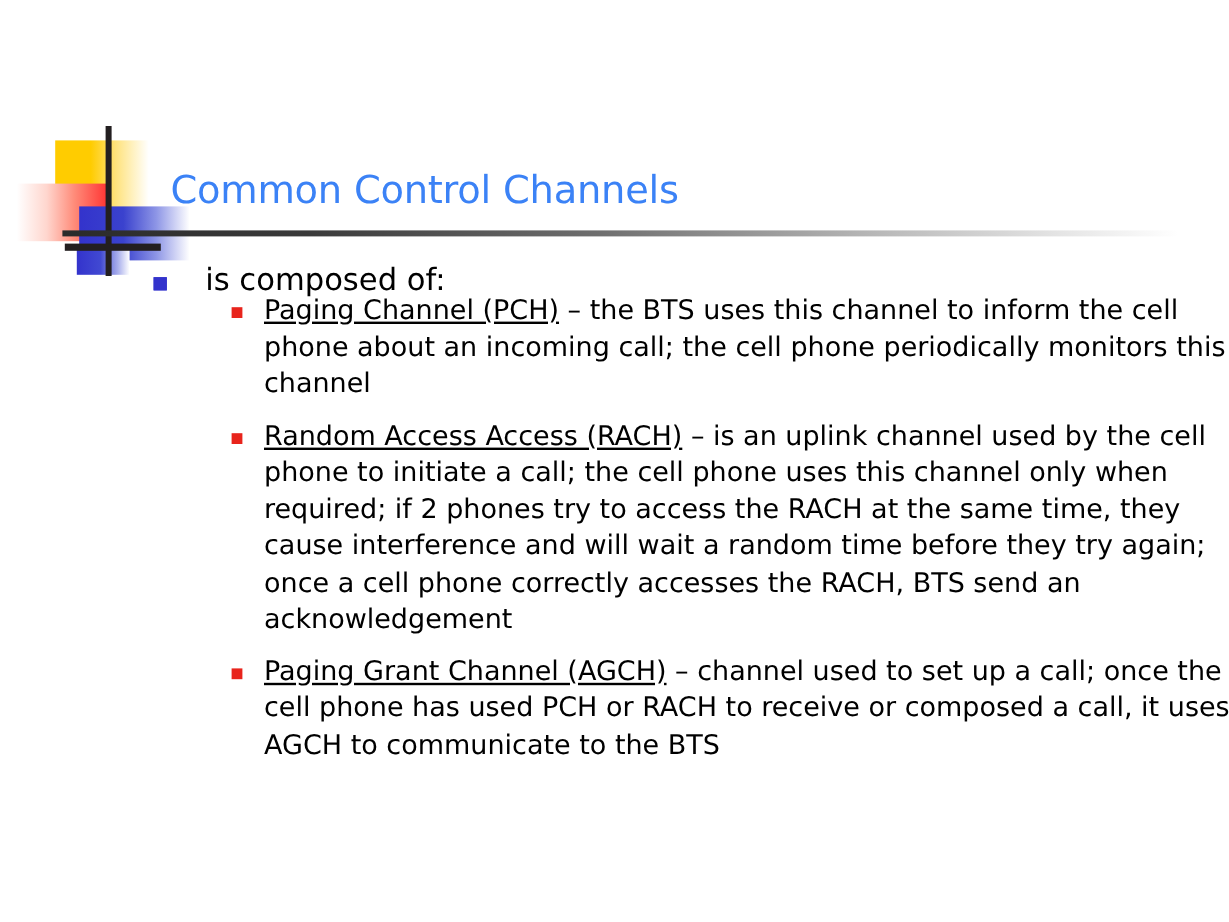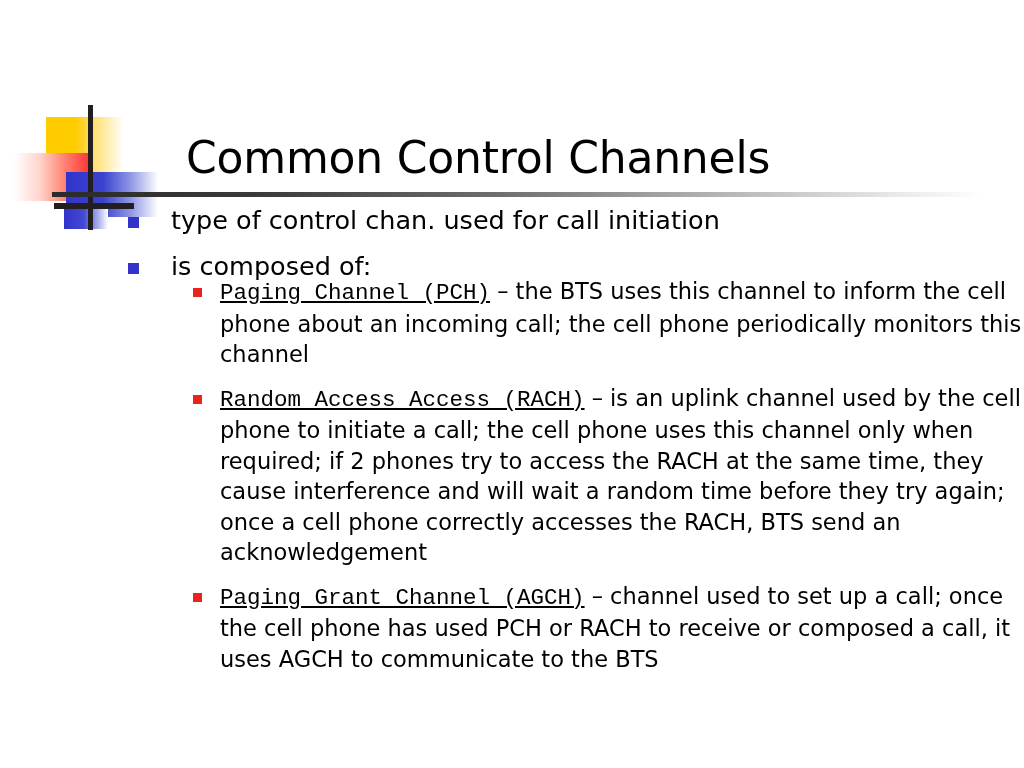--- a/index.html
+++ b/index.html
@@ -71,27 +71,26 @@
     width: 80px;
     height: 6px;
     background: #231f20;
   }
 
   
   #title {
     position: absolute;
     left: 142px;
     top: 131px;
-    font-size: 44px;
+    font-size: 32px;
     line-height: 54px;
-    color: #000000;
+    color: #3b82f6;
     font-family: "DejaVu Sans", sans-serif;
     white-space: nowrap;
     letter-spacing: -0.2px;
-    margin-left: 44px;
   }
 
   
   #title-rule {
     position: absolute;
     left: 52px;
     top: 192px;
     width: 930px;
     height: 5px;
     background: linear-gradient(to right, #2b2b2b 0%, #3a3a3a 22%, #6e6e6e 48%, #b5b5b5 72%, #e6e6e6 90%, #ffffff 100%);
@@ -144,21 +143,20 @@
   li.item2 > .bullet2 {
     position: absolute;
     left: 22px;
     top: 12px;
     width: 9px;
     height: 9px;
     background: #e8241c;
   }
   .term {
     text-decoration: underline;
-    font-family: Liberation Mono, monospace;
   }
   #body-sub {
     margin-top: -6px;
   }
 </style>
 </head>
 <body>
 
 <div id="deco">
   <div class="deco-yellow"></div>
@@ -170,21 +168,20 @@
 </div>
 
 <div id="title">Common Control Channels</div>
 <div id="title-rule"></div>
 
 <div id="body">
   <ul class="lvl1">
 
     <li class="item1">
       <span class="bullet1"></span>
-      <span>type of control chan. used for call initiation</span>
     </li>
 
     <li class="item1">
       <span class="bullet1"></span>
       <span>is composed of:</span>
 
       <ul class="lvl2" id="body-sub">
 
         <li class="item2">
           <span class="bullet2"></span>

